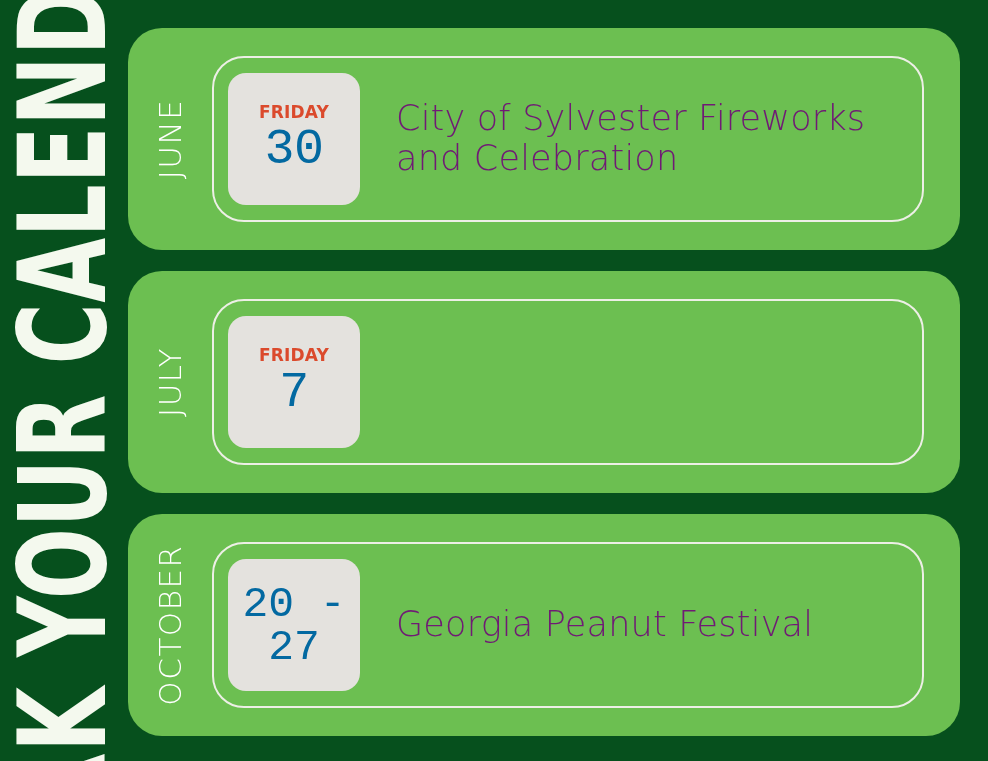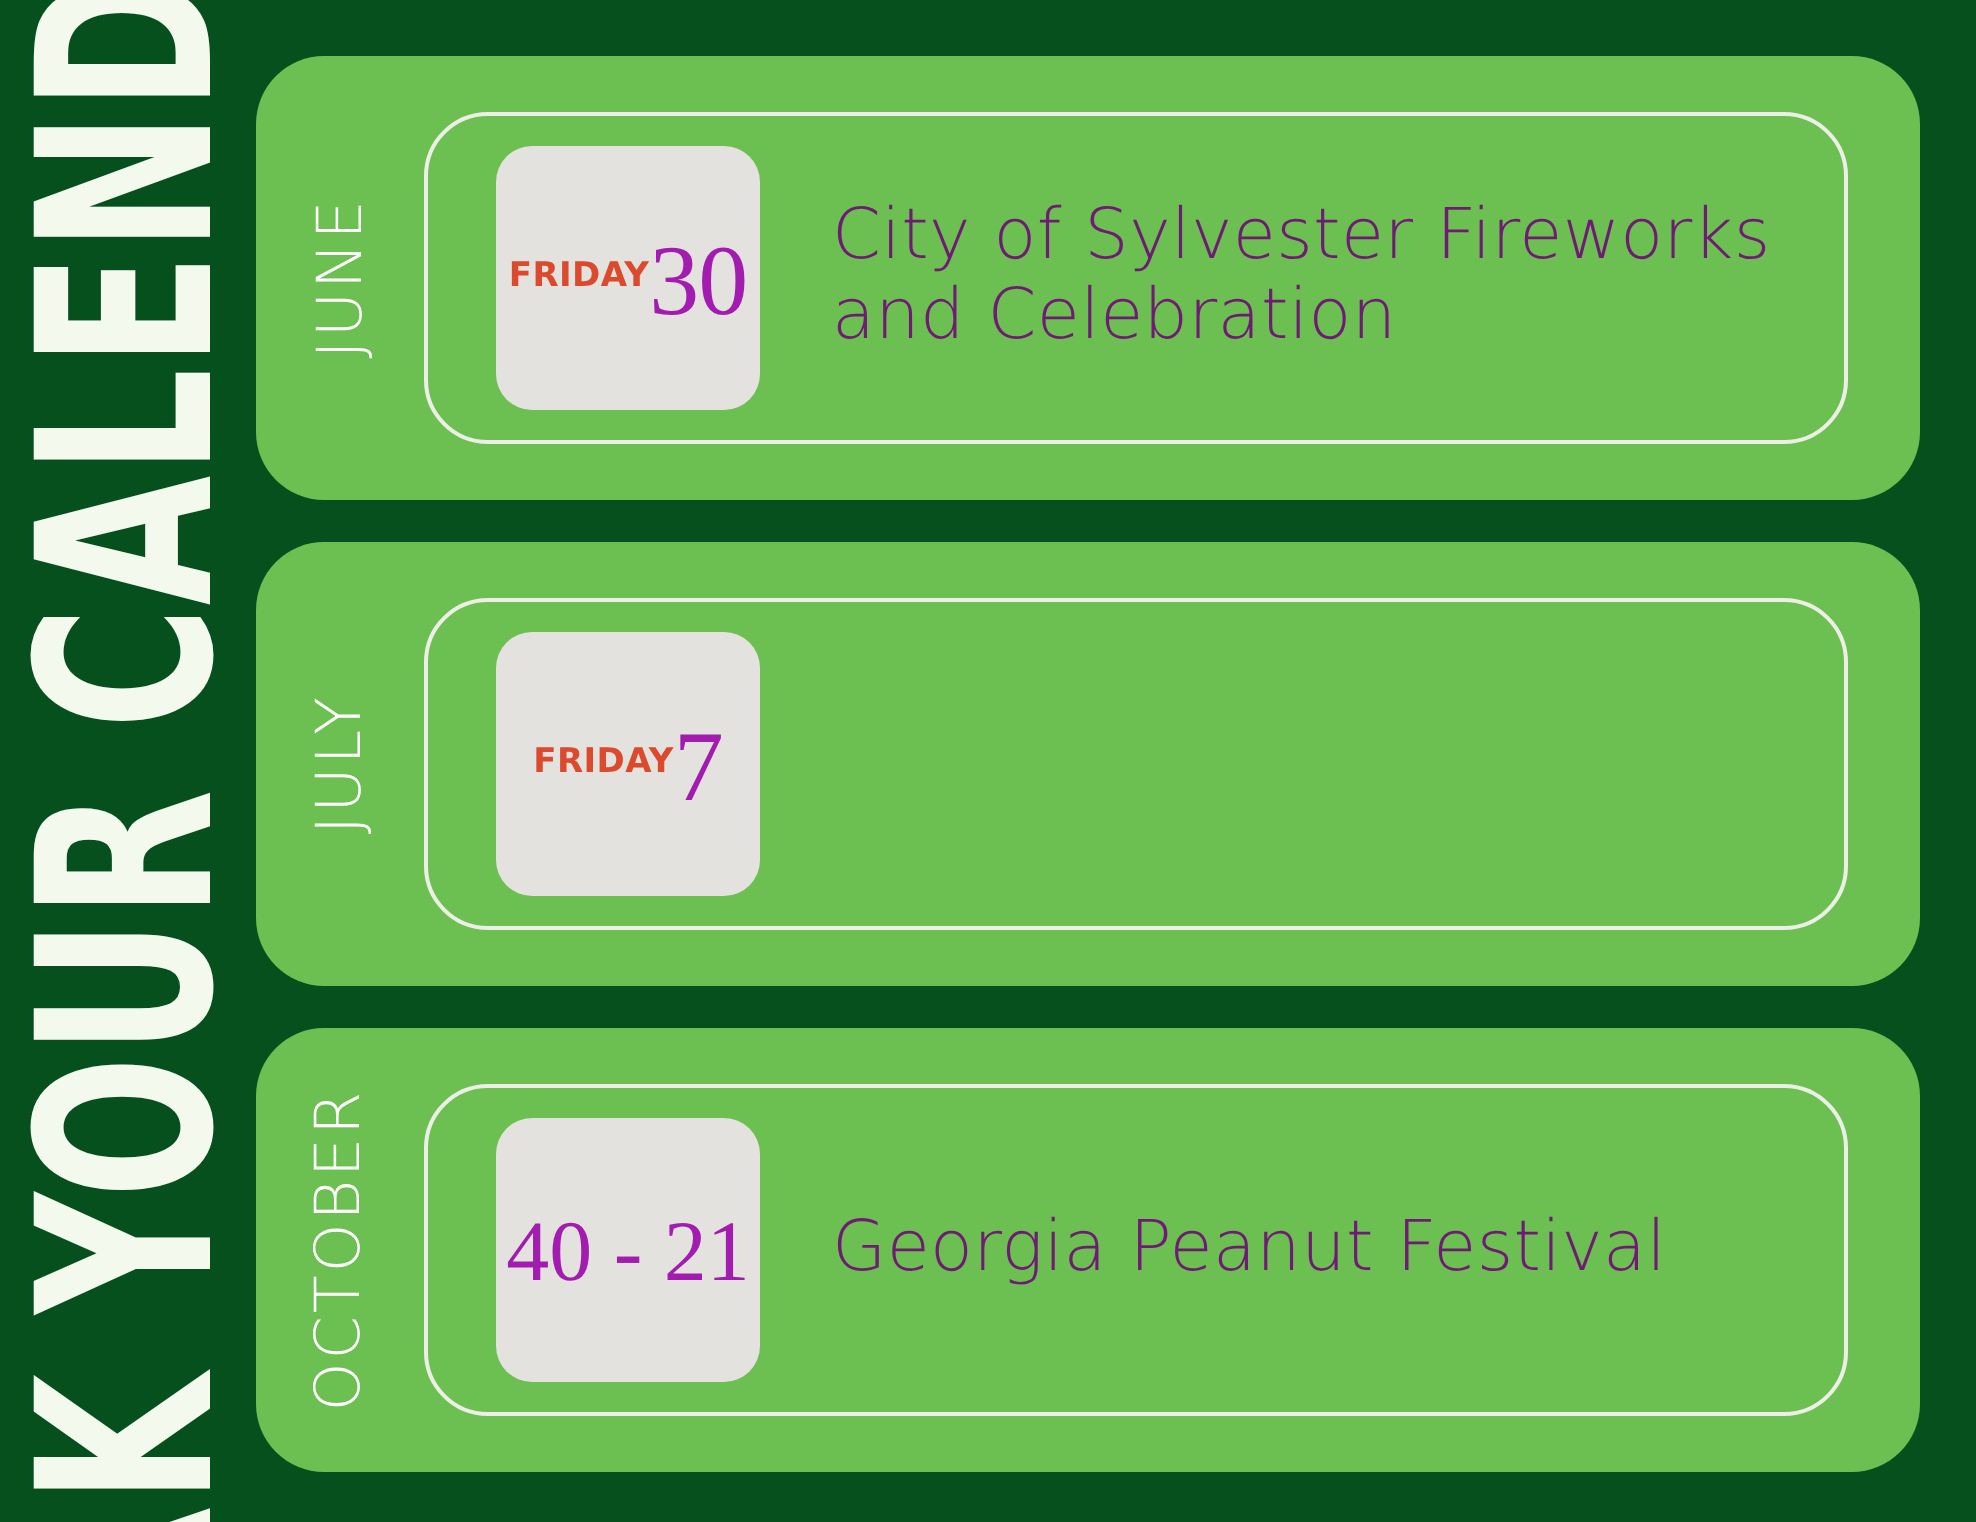--- a/index.html
+++ b/index.html
@@ -85,47 +85,47 @@
     border:2px solid #EDEFE6;
     border-radius:32px;
     display:flex;
     align-items:center;
   }
 
   .date-tile {
     flex:0 0 auto;
     width:132px;
     height:132px;
-    margin-left:34px;
+    margin-left:14px;
     background:#E4E2DE;
     border-radius:18px;
     display:flex;
-    flex-direction:row;
+    flex-direction:column;
     align-items:center;
     justify-content:center;
     text-align:center;
   }
   .dow {
     color:#DB4A2C;
     font-weight:bold;
     font-size:17px;
     line-height:1.12;
     letter-spacing:0.2px;
     font-family:"DejaVu Sans","Liberation Sans", sans-serif;
   }
   .dow.two-line { font-size:16.5px; }
 
   .daynum {
-    color:#a21caf;
+    color:#0369a1;
     font-size:50px;
     font-weight:300;
     line-height:1.0;
     margin-top:2px;
     letter-spacing:-0.5px;
-    font-family:Liberation Serif, serif;
+    font-family:Liberation Mono, monospace;
   }
   .daynum.range { font-size:43px; letter-spacing:0px; }
 
   .event-title {
     color:#701a75;
     font-size:35px;
     font-weight:300;
     line-height:1.14;
     margin-left:36px;
     margin-right:20px;
@@ -166,19 +166,19 @@
       </div>
     </div>
   </div>
 
   <div class="card">
     <div class="month">
       <span class="month-text">OCTOBER</span>
     </div>
     <div class="inner-frame">
       <div class="date-tile">
-        <div class="daynum range">40 - 21</div>
+        <div class="daynum range">20 - 27</div>
       </div>
       <div class="event-title">Georgia Peanut Festival</div>
     </div>
   </div>
 
 </div>
 
 </body></html>

